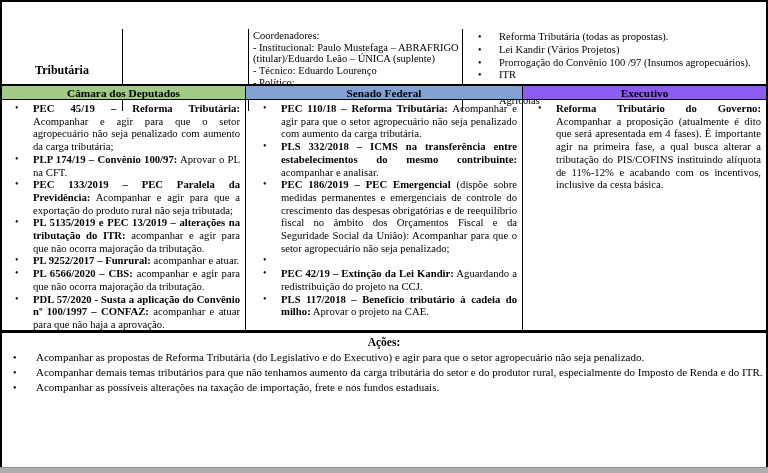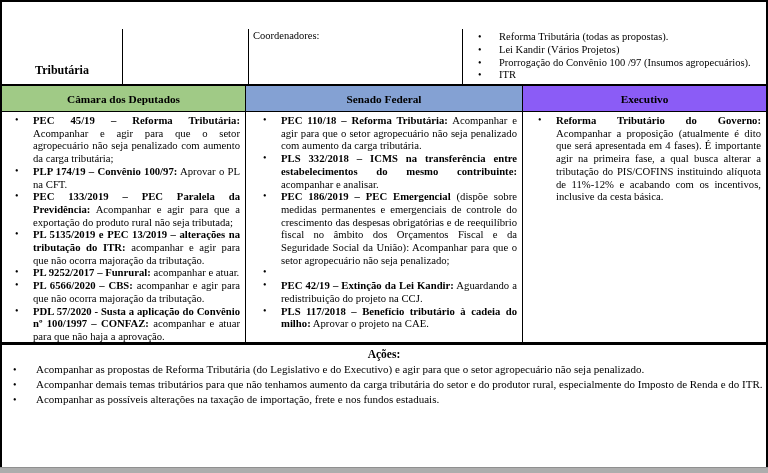--- a/index.html
+++ b/index.html
@@ -32,21 +32,21 @@
     width: 214px; border-right: 1px solid #000;
     padding: 1px 3px 0 4px;
     font-size: 10.5px; line-height: 11.7px;
   }
   .cell-themes { flex: 1; padding: 2px 4px 0 10px; font-size: 10.5px; }
   .t-item { display: flex; line-height: 12.8px; }
   .t-bullet { flex: none; width: 26px; padding-left: 5px; font-size: 10px; }
   .t-text { flex: 1; }
 
   
-  .row-head { height: 26px; border-bottom: 1px solid #000; display: flex; flex: none; }
+  .row-head { height: 14px; border-bottom: 1px solid #000; display: flex; flex: none; }
   .hcell {
     height: 100%; display: flex; align-items: center; justify-content: center;
     font-weight: bold; font-size: 11.3px;
   }
   .hc1 { width: 244px; border-right: 1px solid #000; }
   .hc2 { width: 277px; border-right: 1px solid #000; }
   .hc3 { flex: 1; }
 
   
   .row-main { height: 233px; border-bottom: 3px solid #000; display: flex; flex: none; overflow: hidden; }
@@ -74,20 +74,30 @@
 <div class="page">
   <div class="tbl">
 
     <div class="row-top">
       <div class="cell cell-topic">
         <span>Tributária</span>
       </div>
       <div class="cell cell-empty"></div>
       <div class="cell cell-coord">
         <div>Coordenadores:</div>
+        <div>
+
+            <div class="coord-line">- Institucional: Paulo Mustefaga – ABRAFRIGO (titular)/Eduardo Leão – ÚNICA (suplente)</div>
+
+            <div class="coord-line">- Técnico: Eduardo Lourenço</div>
+
+            <div class="coord-line">- Político:</div>
+
+            <div class="coord-line">- Secretário: Emily Mourão</div>
+          </div>
       </div>
       <div class="cell cell-themes">
         <div>
 
             <div class="t-item">
               <span class="t-bullet">•</span>
               <span class="t-text">Reforma Tributária (todas as propostas).</span>
             </div>
 
             <div class="t-item">

